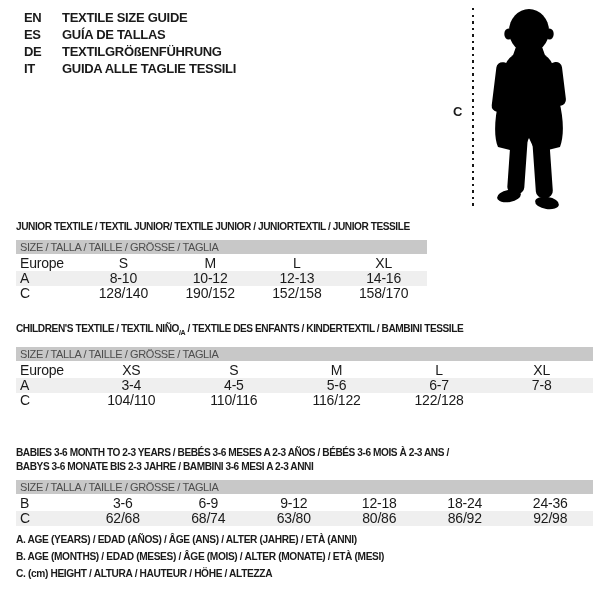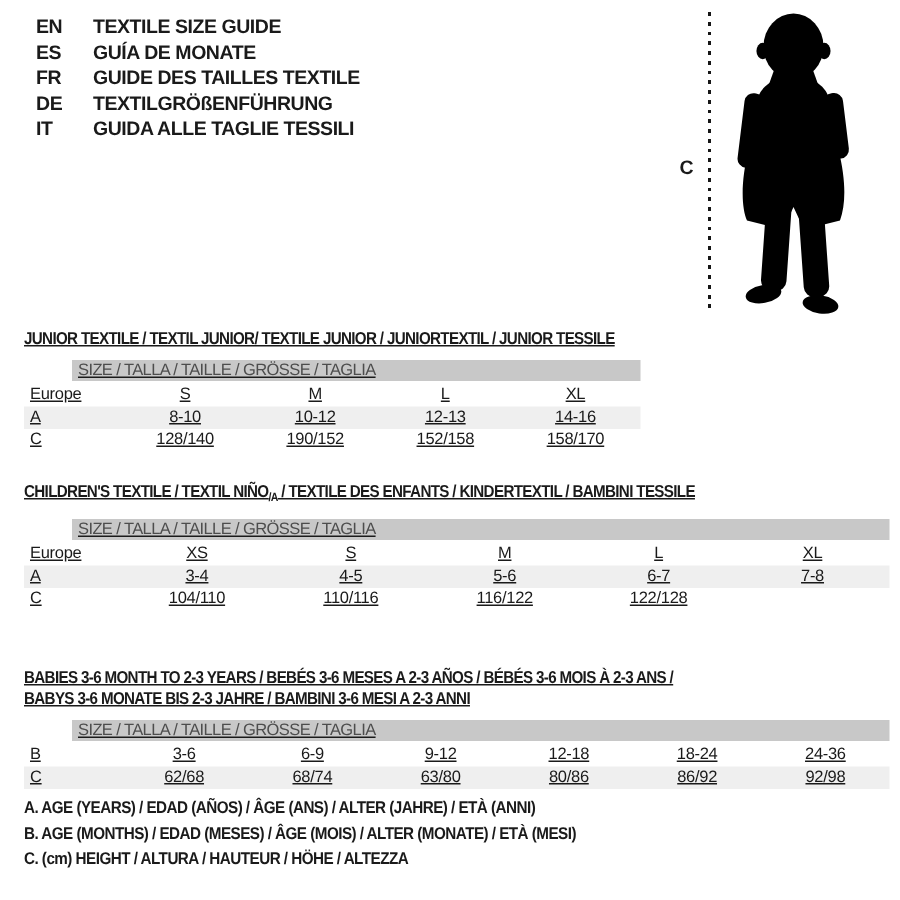--- a/index.html
+++ b/index.html
@@ -19,30 +19,30 @@
   .lang-code{width:38px;flex:0 0 38px;}
   .lang-label{white-space:nowrap;}
 
   
   .dotted-line{position:absolute;left:472px;top:8px;width:2px;height:201px;
     background:repeating-linear-gradient(to bottom,#161616 0 2.5px,transparent 2.5px 6.5px);}
   .height-label{position:absolute;left:453px;top:104px;font-weight:bold;font-size:13px;}
   .baby{position:absolute;left:482px;top:6px;width:98px;height:206px;}
 
   
-  .section{position:absolute;left:16px;text-decoration:underline;}
+  .section{position:absolute;left:16px;}
   .sec-0{top:219px;width:411px;}
   .sec-1{top:321px;width:577px;}
   .sec-2{top:445px;width:577px;}
   .sec-title{font-weight:bold;font-size:11.5px;line-height:14px;letter-spacing:-0.5px;
     white-space:nowrap;transform:scaleX(0.88);transform-origin:0 50%;margin-bottom:7px;}
   .sec-title .sub{font-size:8px;vertical-align:sub;}
   .hdr-bar{background:var(--bar-bg);color:var(--bar-text);font-size:11px;height:14px;
-    line-height:14px;padding-left:4px;letter-spacing:-0.4px;margin-bottom:2px;white-space:nowrap;margin-left:32px;}
-  .t-row{display:grid;height:15px;line-height:15px;font-size:11px;letter-spacing:-0.2px;}
+    line-height:14px;padding-left:4px;letter-spacing:-0.4px;margin-bottom:2px;white-space:nowrap;}
+  .t-row{display:grid;height:15px;line-height:15px;font-size:14px;letter-spacing:-0.2px;}
   .t-row.stripe{background:var(--stripe);}
   .t-label{padding-left:4px;text-align:left;}
   .t-cell{text-align:center;}
 
   
   .footnotes{position:absolute;left:16px;top:531px;}
   .footnote{font-weight:bold;font-size:11.3px;line-height:17px;letter-spacing:-0.4px;
     white-space:nowrap;transform:scaleX(0.9);transform-origin:0 50%;}
 </style>
 </head>
@@ -50,25 +50,21 @@
 
 <div class="page">
 
   <div class="langs">
       <div class="lang-row">
         <span class="lang-code">EN</span>
         <span class="lang-label">TEXTILE SIZE GUIDE</span>
       </div>
       <div class="lang-row">
         <span class="lang-code">ES</span>
-        <span class="lang-label">GUÍA DE MONATE</span>
-      </div>
-      <div class="lang-row">
-        <span class="lang-code">FR</span>
-        <span class="lang-label">GUIDE DES TAILLES TEXTILE</span>
+        <span class="lang-label">GUÍA DE TALLAS</span>
       </div>
       <div class="lang-row">
         <span class="lang-code">DE</span>
         <span class="lang-label">TEXTILGRÖßENFÜHRUNG</span>
       </div>
       <div class="lang-row">
         <span class="lang-code">IT</span>
         <span class="lang-label">GUIDA ALLE TAGLIE TESSILI</span>
       </div>
     </div>

